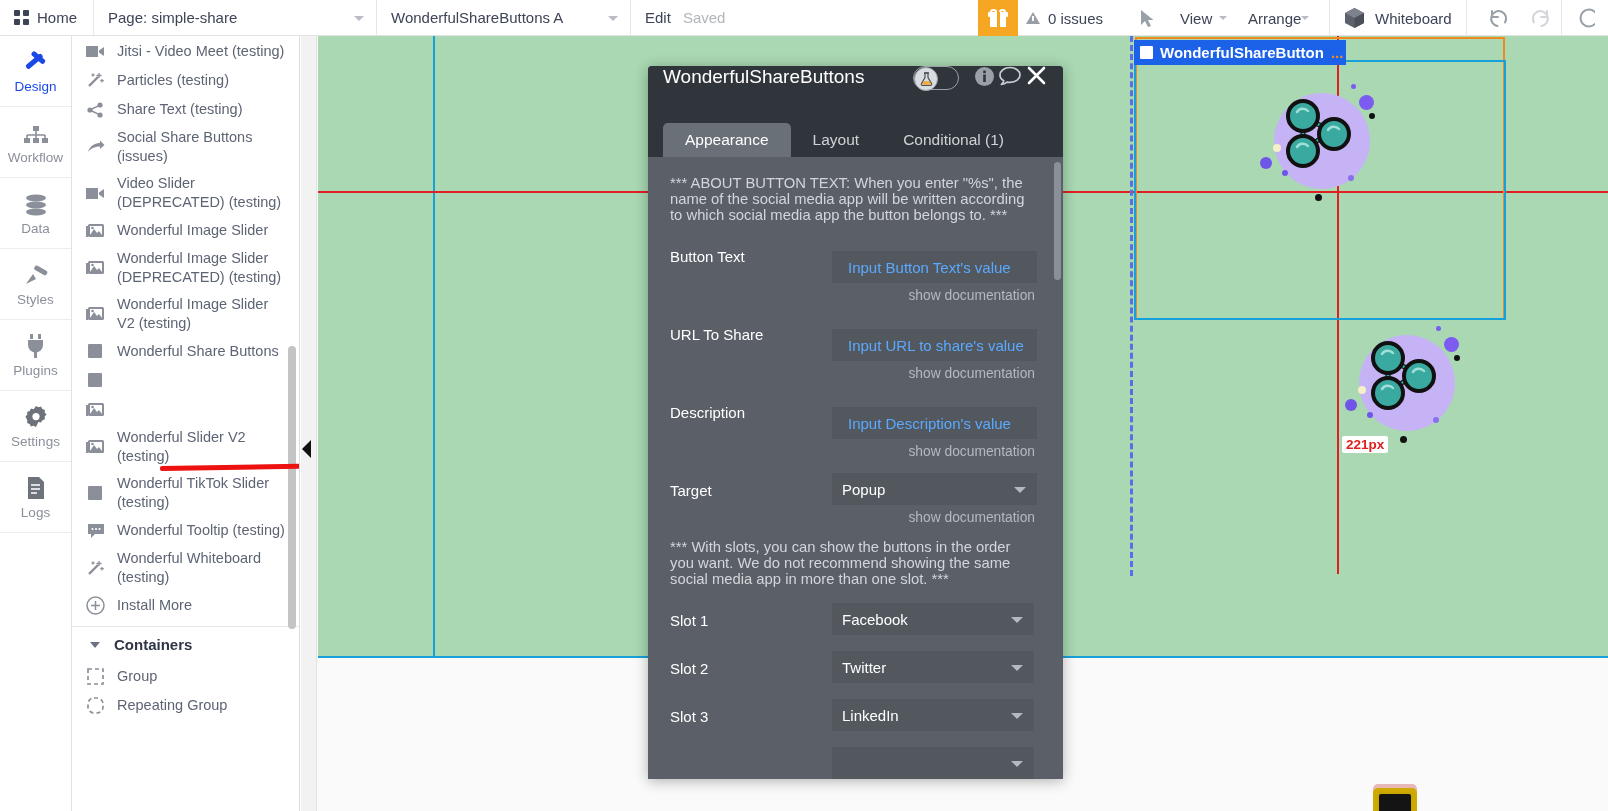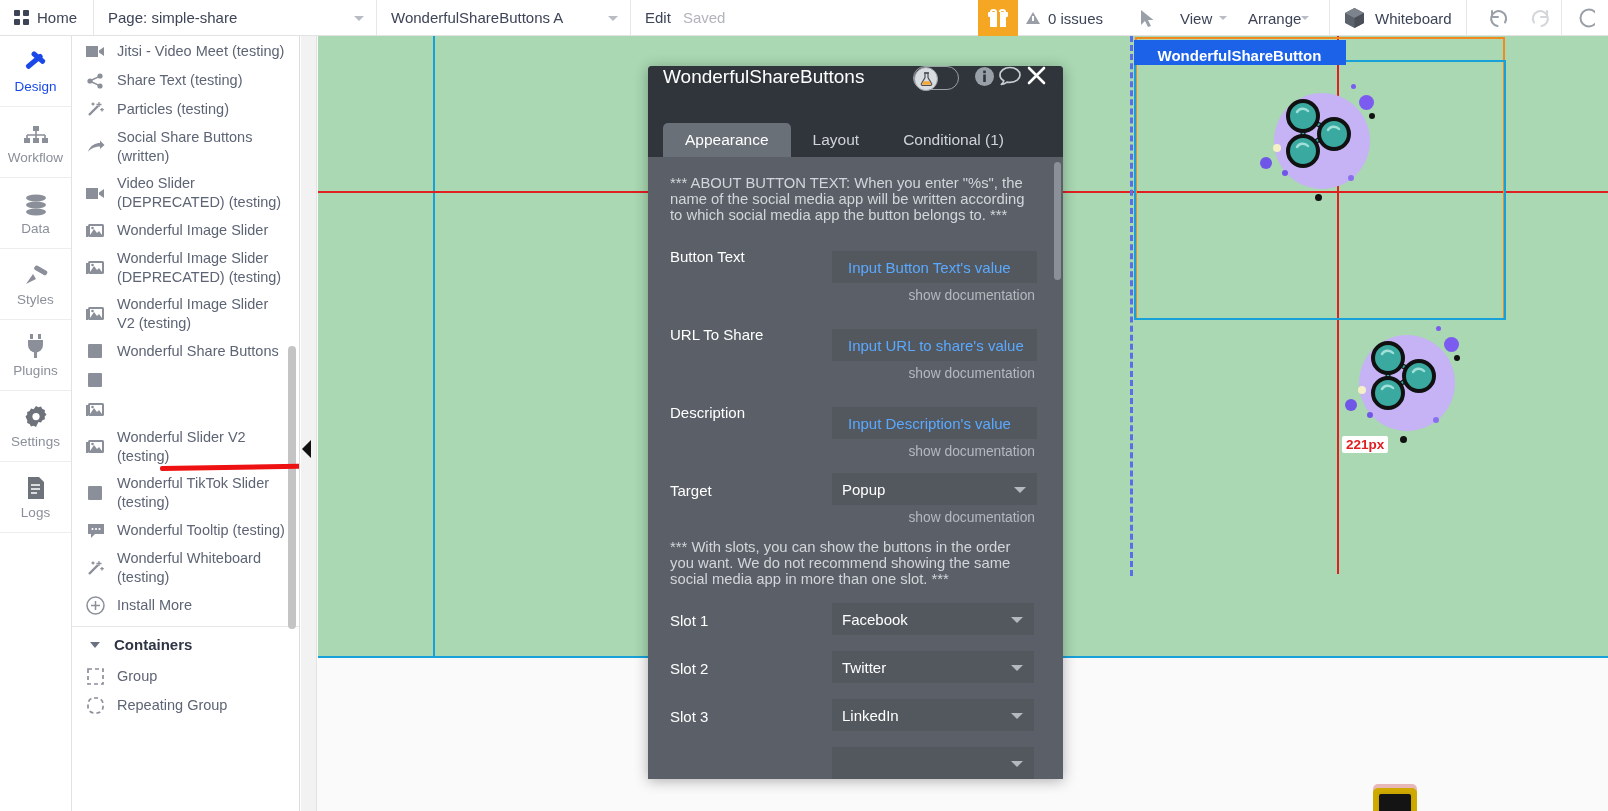--- a/index.html
+++ b/index.html
@@ -151,21 +151,21 @@
 
   .sel-box-orange {
     position:absolute; border:2px solid #f08a1e;
   }
   .sel-box-blue {
     position:absolute; border:2px solid #18a0d8;
   }
   .sel-label {
     position:absolute; height:25px; background:#1c62e8; color:#fff;
     display:flex; align-items:center; gap:7px; padding:0 7px 0 6px;
-    font-size:15px; font-weight:bold; white-space:nowrap; overflow:hidden;flex-direction:column;
+    font-size:15px; font-weight:bold; white-space:nowrap; overflow:hidden;
   }
   .sel-label .chk { width:13px;height:13px;background:#fff;border-radius:1px; min-width:13px;}
   .sel-label .trunc { color:#f08a1e; }
 
   .px-badge {
     position:absolute; background:#ffffff; color:#e02020;
     font-size:13.5px; font-weight:bold; padding:1px 4px; border-radius:2px;
   }
 
   
@@ -417,45 +417,45 @@
         <span class="pl-ico">
           <svg width="19" height="13" viewBox="0 0 19 13">
             <rect x="0" y="1" width="12" height="11" fill="#8b8f99"></rect>
             <path d="M13 5.5 L18 2 L18 11 L13 7.5 Z" fill="#8b8f99"></path>
           </svg>
         </span>
         <span class="pl-label">Jitsi - Video Meet (testing)</span>
       </div>
       <div class="pl-row">
         <span class="pl-ico">
+          <svg width="18" height="17" viewBox="0 0 18 17">
+            <path d="M2 14 L11 5" stroke="#8b8f99" stroke-width="2.4"></path>
+            <path d="M12 1 v5 M9.5 3.5 h5 M15 7 v3.5 M13.3 8.7 h3.5 M6 1.5 v3 M4.5 3 h3" stroke="#8b8f99" stroke-width="1.3"></path>
+          </svg>
+        </span>
+        <span class="pl-label">Particles (testing)</span>
+      </div>
+      <div class="pl-row">
+        <span class="pl-ico">
           <svg width="17" height="16" viewBox="0 0 17 16">
             <circle cx="13" cy="3" r="2.6" fill="#8b8f99"></circle>
             <circle cx="13" cy="13" r="2.6" fill="#8b8f99"></circle>
             <circle cx="3" cy="8" r="2.6" fill="#8b8f99"></circle>
             <path d="M4.8 7 L11.5 3.8 M4.8 9 L11.5 12.2" stroke="#8b8f99" stroke-width="1.4"></path>
           </svg>
         </span>
         <span class="pl-label">Share Text (testing)</span>
       </div>
       <div class="pl-row">
         <span class="pl-ico">
-          <svg width="18" height="17" viewBox="0 0 18 17">
-            <path d="M2 14 L11 5" stroke="#8b8f99" stroke-width="2.4"></path>
-            <path d="M12 1 v5 M9.5 3.5 h5 M15 7 v3.5 M13.3 8.7 h3.5 M6 1.5 v3 M4.5 3 h3" stroke="#8b8f99" stroke-width="1.3"></path>
-          </svg>
-        </span>
-        <span class="pl-label">Particles (testing)</span>
-      </div>
-      <div class="pl-row">
-        <span class="pl-ico">
           <svg width="18" height="15" viewBox="0 0 18 15">
             <path d="M1 12 C3 5 9 3 13 3 L13 0.5 L17.5 5 L13 9 L13 6.5 C9 6.5 4 8 1 12 Z" fill="#8b8f99"></path>
           </svg>
         </span>
-        <span class="pl-label">Social Share Buttons (written)</span>
+        <span class="pl-label">Social Share Buttons (issues)</span>
       </div>
       <div class="pl-row">
         <span class="pl-ico">
           <svg width="19" height="13" viewBox="0 0 19 13">
             <rect x="0" y="1" width="12" height="11" fill="#8b8f99"></rect>
             <path d="M13 5.5 L18 2 L18 11 L13 7.5 Z" fill="#8b8f99"></path>
           </svg>
         </span>
         <span class="pl-label">Video Slider (DEPRECATED) (testing)</span>
       </div>

